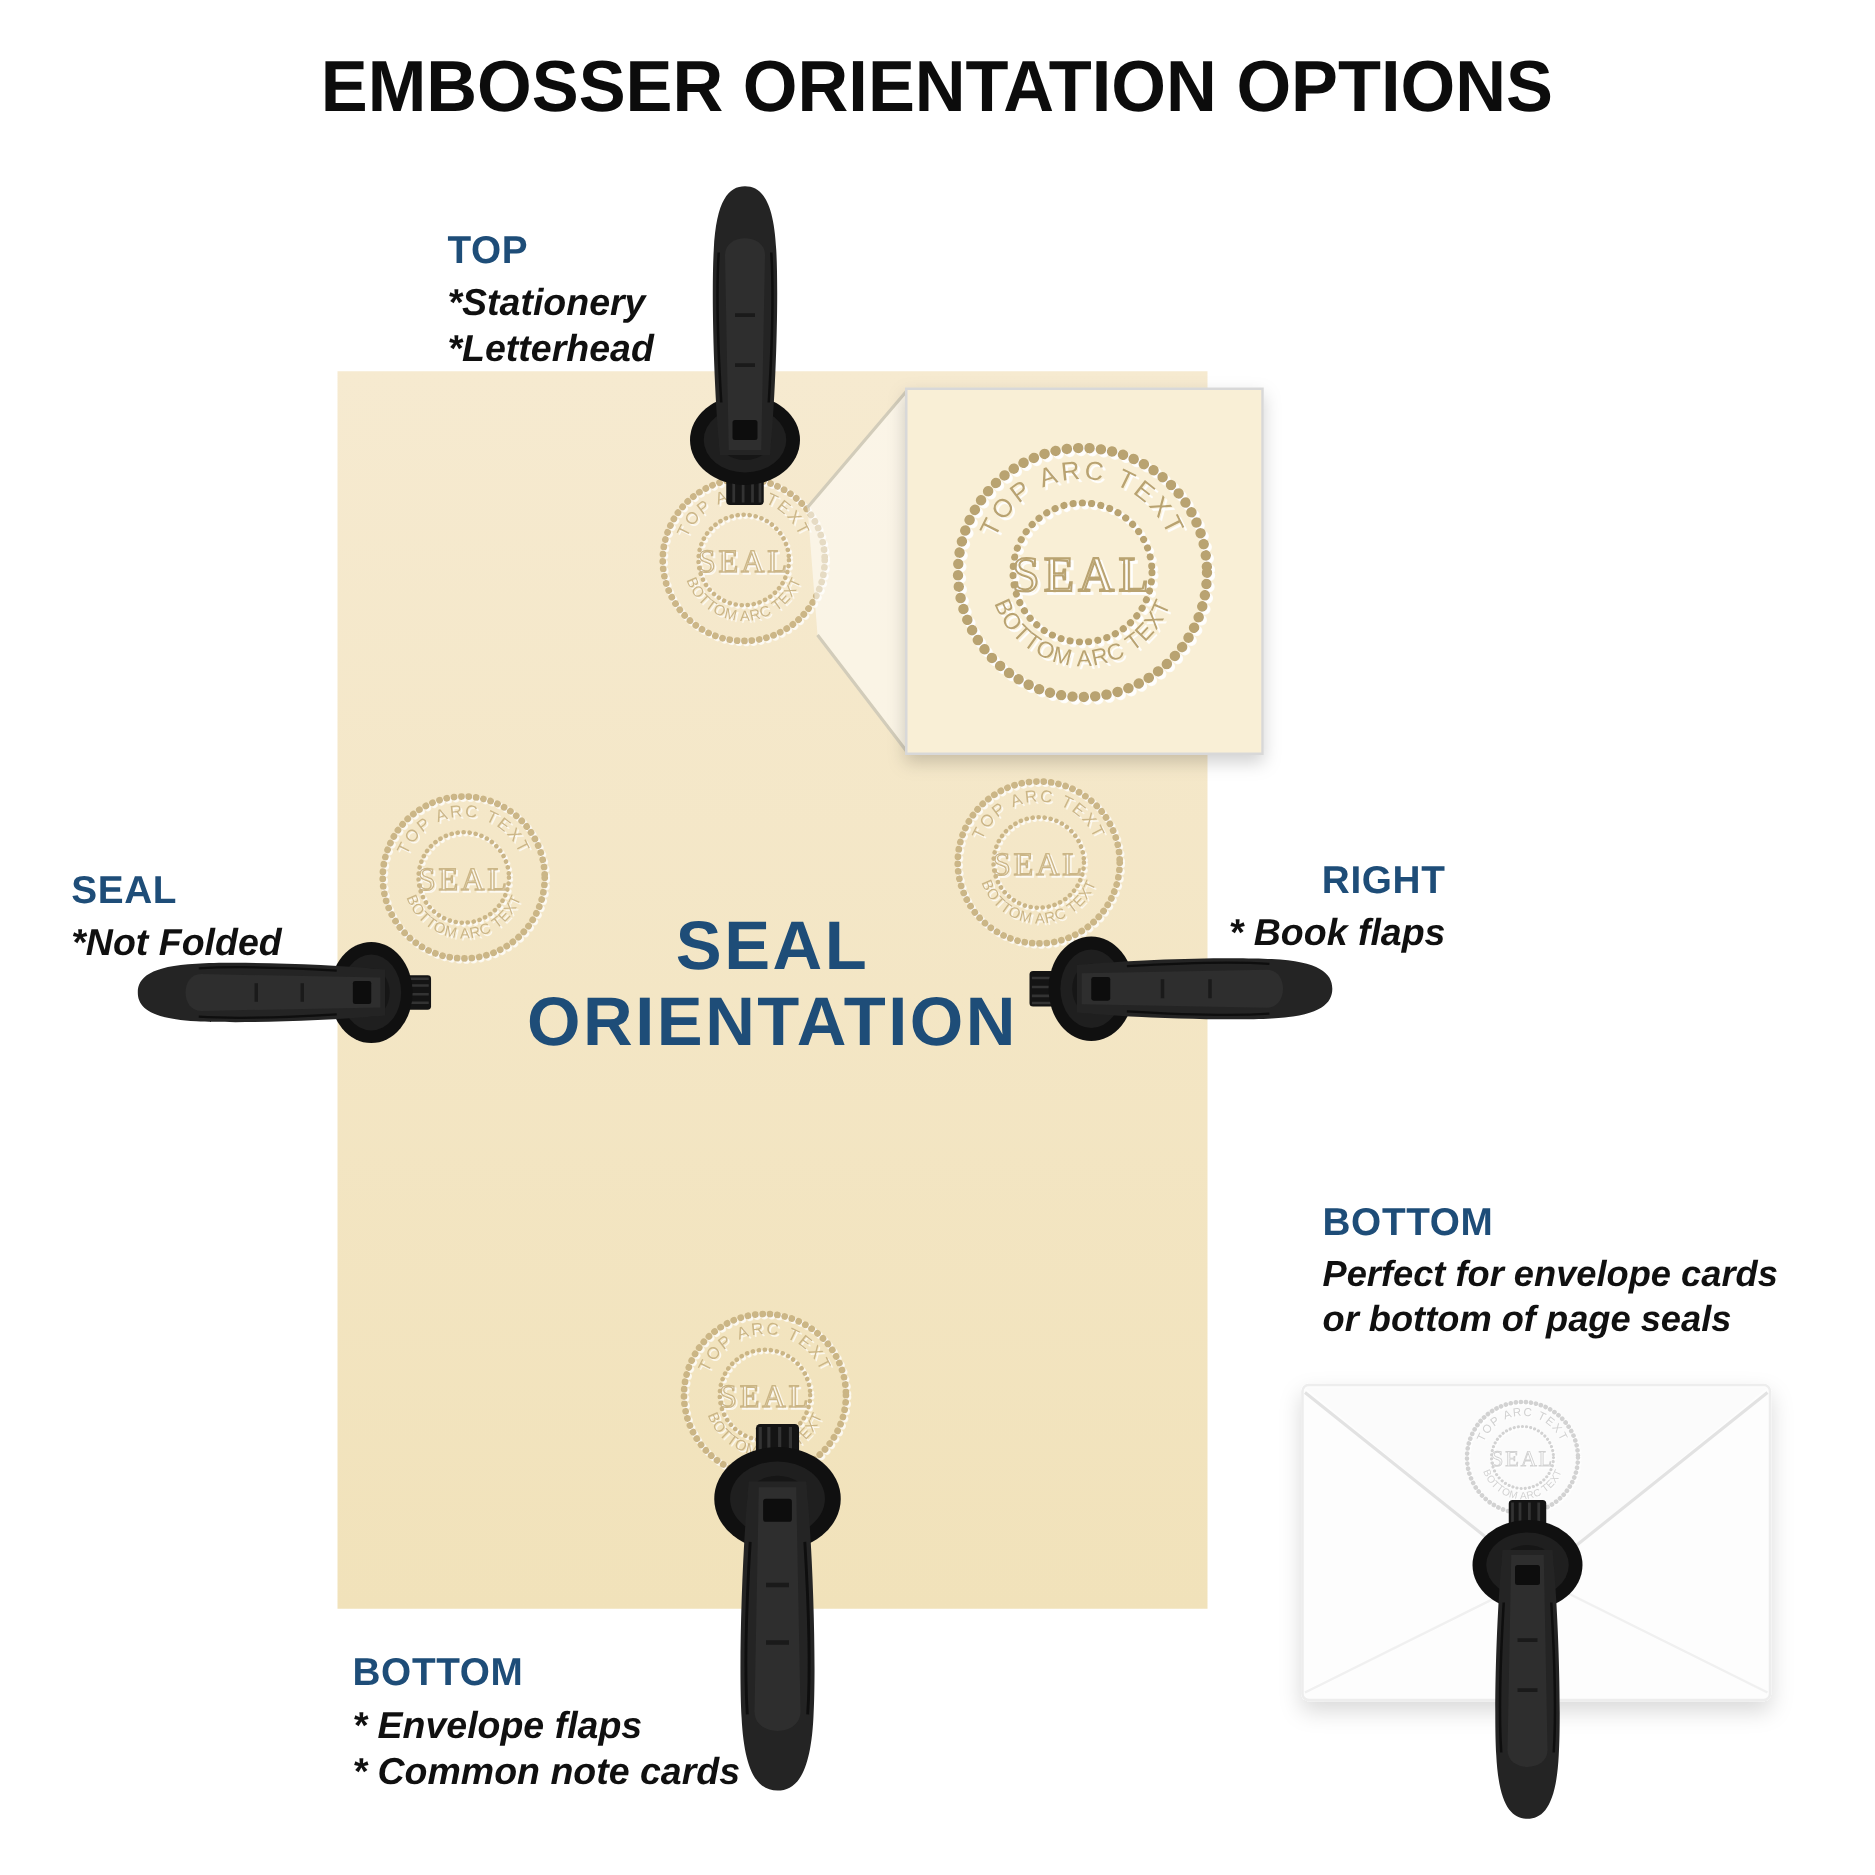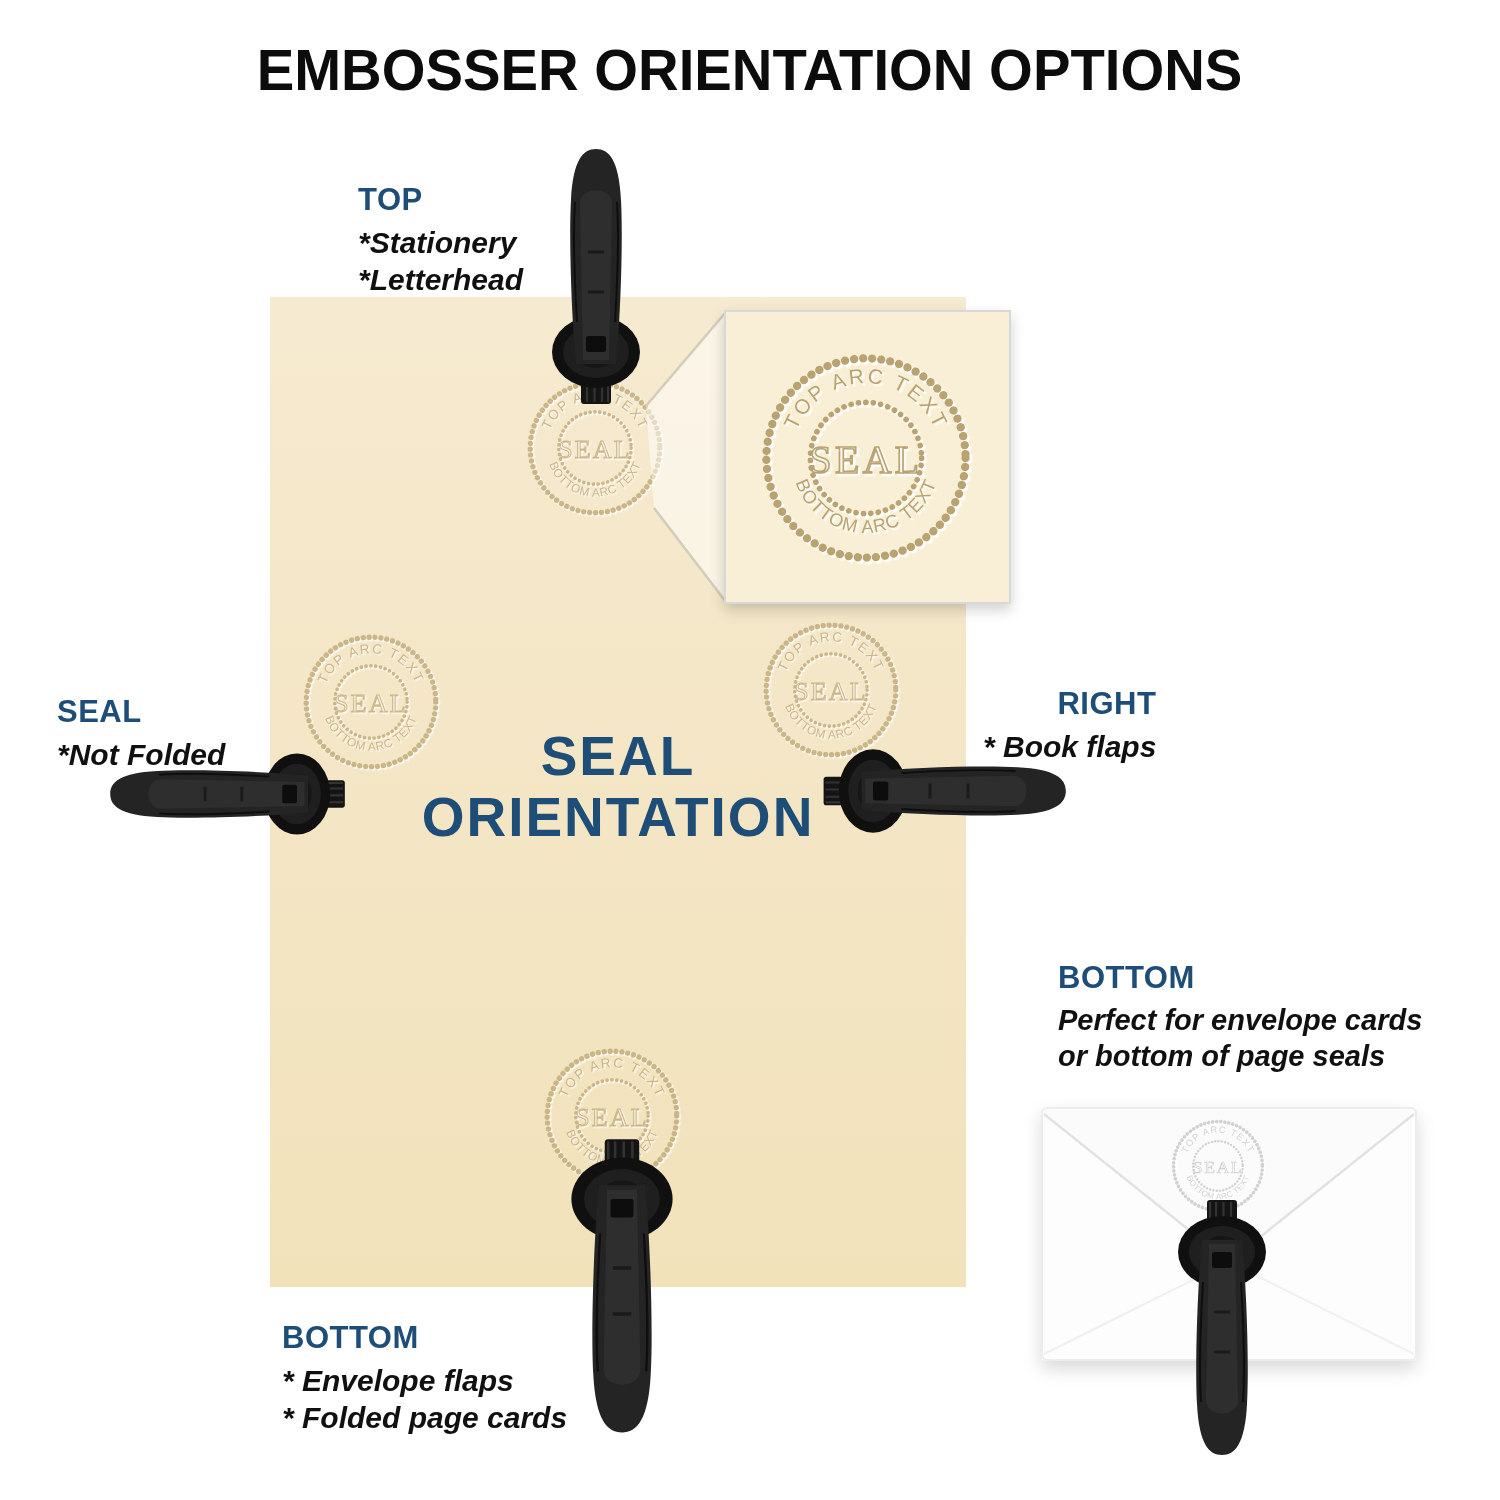--- a/index.html
+++ b/index.html
@@ -140,21 +140,21 @@
   </div>
 
   <div class="lbl lbl-right">
     <div class="h">RIGHT</div>
     <div class="i">* Book flaps</div>
   </div>
 
   <div class="lbl lbl-bottom">
     <div class="h">BOTTOM</div>
     <div class="i">* Envelope flaps</div>
-    <div class="i">* Folded page cards</div>
+    <div class="i">* Common note cards</div>
   </div>
 
   <div class="lbl lbl-bottom-right">
     <div class="h">BOTTOM</div>
     <div class="i">Perfect for envelope cards</div>
     <div class="i">or bottom of page seals</div>
   </div>
 
   <div class="center-caption">
     <div>SEAL</div>

